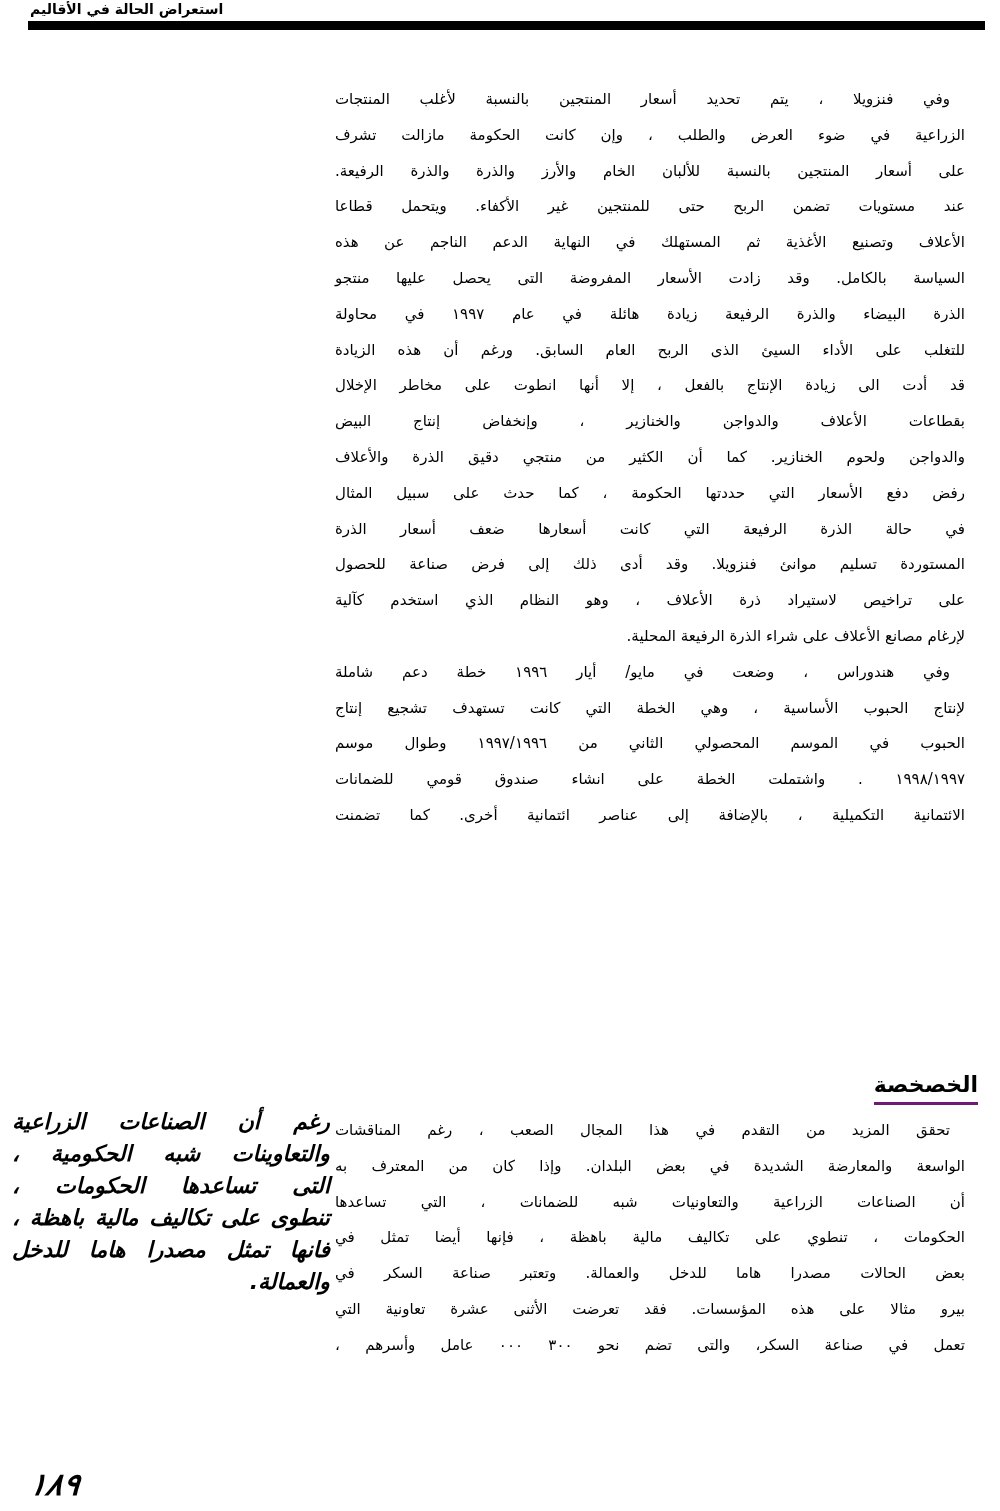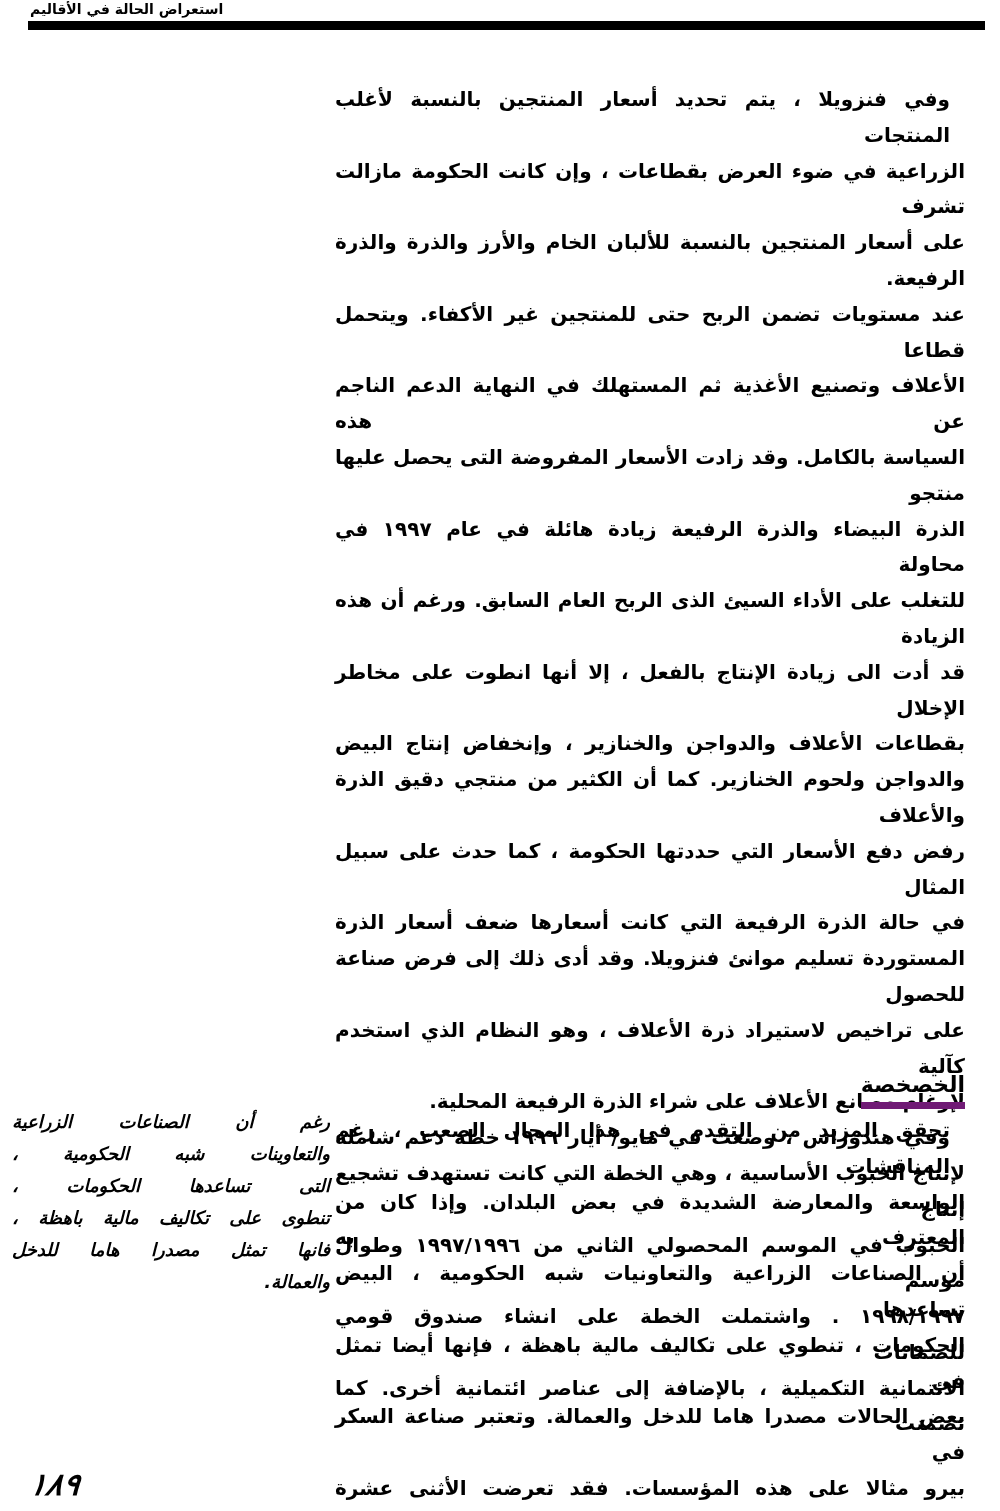--- a/index.html
+++ b/index.html
@@ -13,35 +13,35 @@
     direction:rtl; font-size:14px; font-weight:700; white-space:nowrap;
   }
   .head-rule {
     position:absolute; top:21px; left:28px; width:957px; height:9px;
     background:#000;
   }
   .col { position:absolute; left:335px; width:630px; direction:rtl; }
   .col-1 { top:82px; }
   .col-2 { top:1113px; }
   .tline {
-    font-size:20px; font-weight:700; line-height:35.8px;
+    font-size:15px; font-weight:400; line-height:35.8px;
     text-align:justify; text-align-last:justify;
   }
   .col .tline.first { padding-right:15px; }
   .para[data-last="right"] .tline.last { text-align-last:right; }
   .section-heading {
-    position:absolute; top:1072px; right:35px; direction:rtl;
+    position:absolute; top:1072px; right:22px; direction:rtl;
     font-size:22px; font-weight:700;
-    padding-bottom:5px; border-bottom:7px solid #701a75; white-space:nowrap;
+    padding-bottom:5px; border-bottom:3px solid #701a75; white-space:nowrap;
   }
   .sidebar {
     position:absolute; top:1106px; left:12px; width:318px; direction:rtl;
   }
   .sidebar .tline {
-    font-size:18px; font-style:italic; font-weight:700; line-height:32px;
+    font-size:22px; font-style:italic; font-weight:700; line-height:32px;
     text-align:justify; text-align-last:justify; padding-right:0 !important;
   }
   .sidebar .tline.last { text-align-last:right; }
   .page-number {
     position:absolute; top:1466px; left:30px;
     font-size:31px; font-weight:700; font-style:italic;
     transform:skewX(-12deg); direction:rtl;
   }
 </style>
 </head>
@@ -49,21 +49,21 @@
 
 <div class="page">
 
   <div class="running-head">استعراض الحالة في الأقاليم</div>
 
   <div class="head-rule"></div>
 
   <div class="col col-1">
     <div class="para" data-last="right">
         <div class="tline first">وفي فنزويلا ، يتم تحديد أسعار المنتجين بالنسبة لأغلب المنتجات</div>
-        <div class="tline">الزراعية في ضوء العرض بقطاعات ، وإن كانت الحكومة مازالت تشرف</div>
+        <div class="tline">الزراعية في ضوء العرض والطلب ، وإن كانت الحكومة مازالت تشرف</div>
         <div class="tline">على أسعار المنتجين بالنسبة للألبان الخام والأرز والذرة والذرة الرفيعة.</div>
         <div class="tline">عند مستويات تضمن الربح حتى للمنتجين غير الأكفاء. ويتحمل قطاعا</div>
         <div class="tline">الأعلاف وتصنيع الأغذية ثم المستهلك في النهاية الدعم الناجم عن هذه</div>
         <div class="tline">السياسة بالكامل. وقد زادت الأسعار المفروضة التى يحصل عليها منتجو</div>
         <div class="tline">الذرة البيضاء والذرة الرفيعة زيادة هائلة في عام ١٩٩٧ في محاولة</div>
         <div class="tline">للتغلب على الأداء السيئ الذى الربح العام السابق. ورغم أن هذه الزيادة</div>
         <div class="tline">قد أدت الى زيادة الإنتاج بالفعل ، إلا أنها انطوت على مخاطر الإخلال</div>
         <div class="tline">بقطاعات الأعلاف والدواجن والخنازير ، وإنخفاض إنتاج البيض</div>
         <div class="tline">والدواجن ولحوم الخنازير. كما أن الكثير من منتجي دقيق الذرة والأعلاف</div>
         <div class="tline">رفض دفع الأسعار التي حددتها الحكومة ، كما حدث على سبيل المثال</div>
@@ -80,21 +80,21 @@
         <div class="tline">الائتمانية التكميلية ، بالإضافة إلى عناصر ائتمانية أخرى. كما تضمنت</div>
       </div>
   </div>
 
   <div class="section-heading">الخصخصة</div>
 
   <div class="col col-2">
     <div class="para" data-last="justify">
         <div class="tline first">تحقق المزيد من التقدم في هذا المجال الصعب ، رغم المناقشات</div>
         <div class="tline">الواسعة والمعارضة الشديدة في بعض البلدان. وإذا كان من المعترف به</div>
-        <div class="tline">أن الصناعات الزراعية والتعاونيات شبه الحكومية ، البيض تساعدها</div>
+        <div class="tline">أن الصناعات الزراعية والتعاونيات شبه للضمانات ، التي تساعدها</div>
         <div class="tline">الحكومات ، تنطوي على تكاليف مالية باهظة ، فإنها أيضا تمثل في</div>
         <div class="tline">بعض الحالات مصدرا هاما للدخل والعمالة. وتعتبر صناعة السكر في</div>
         <div class="tline">بيرو مثالا على هذه المؤسسات. فقد تعرضت الأثنى عشرة تعاونية التي</div>
         <div class="tline">تعمل في صناعة السكر، والتى تضم نحو ⁦٣٠٠ ٠٠٠⁩ عامل وأسرهم ،</div>
       </div>
   </div>
 
   <div class="sidebar">
       <div class="tline first">رغم أن الصناعات الزراعية</div>
       <div class="tline">والتعاوينات شبه الحكومية ،</div>

